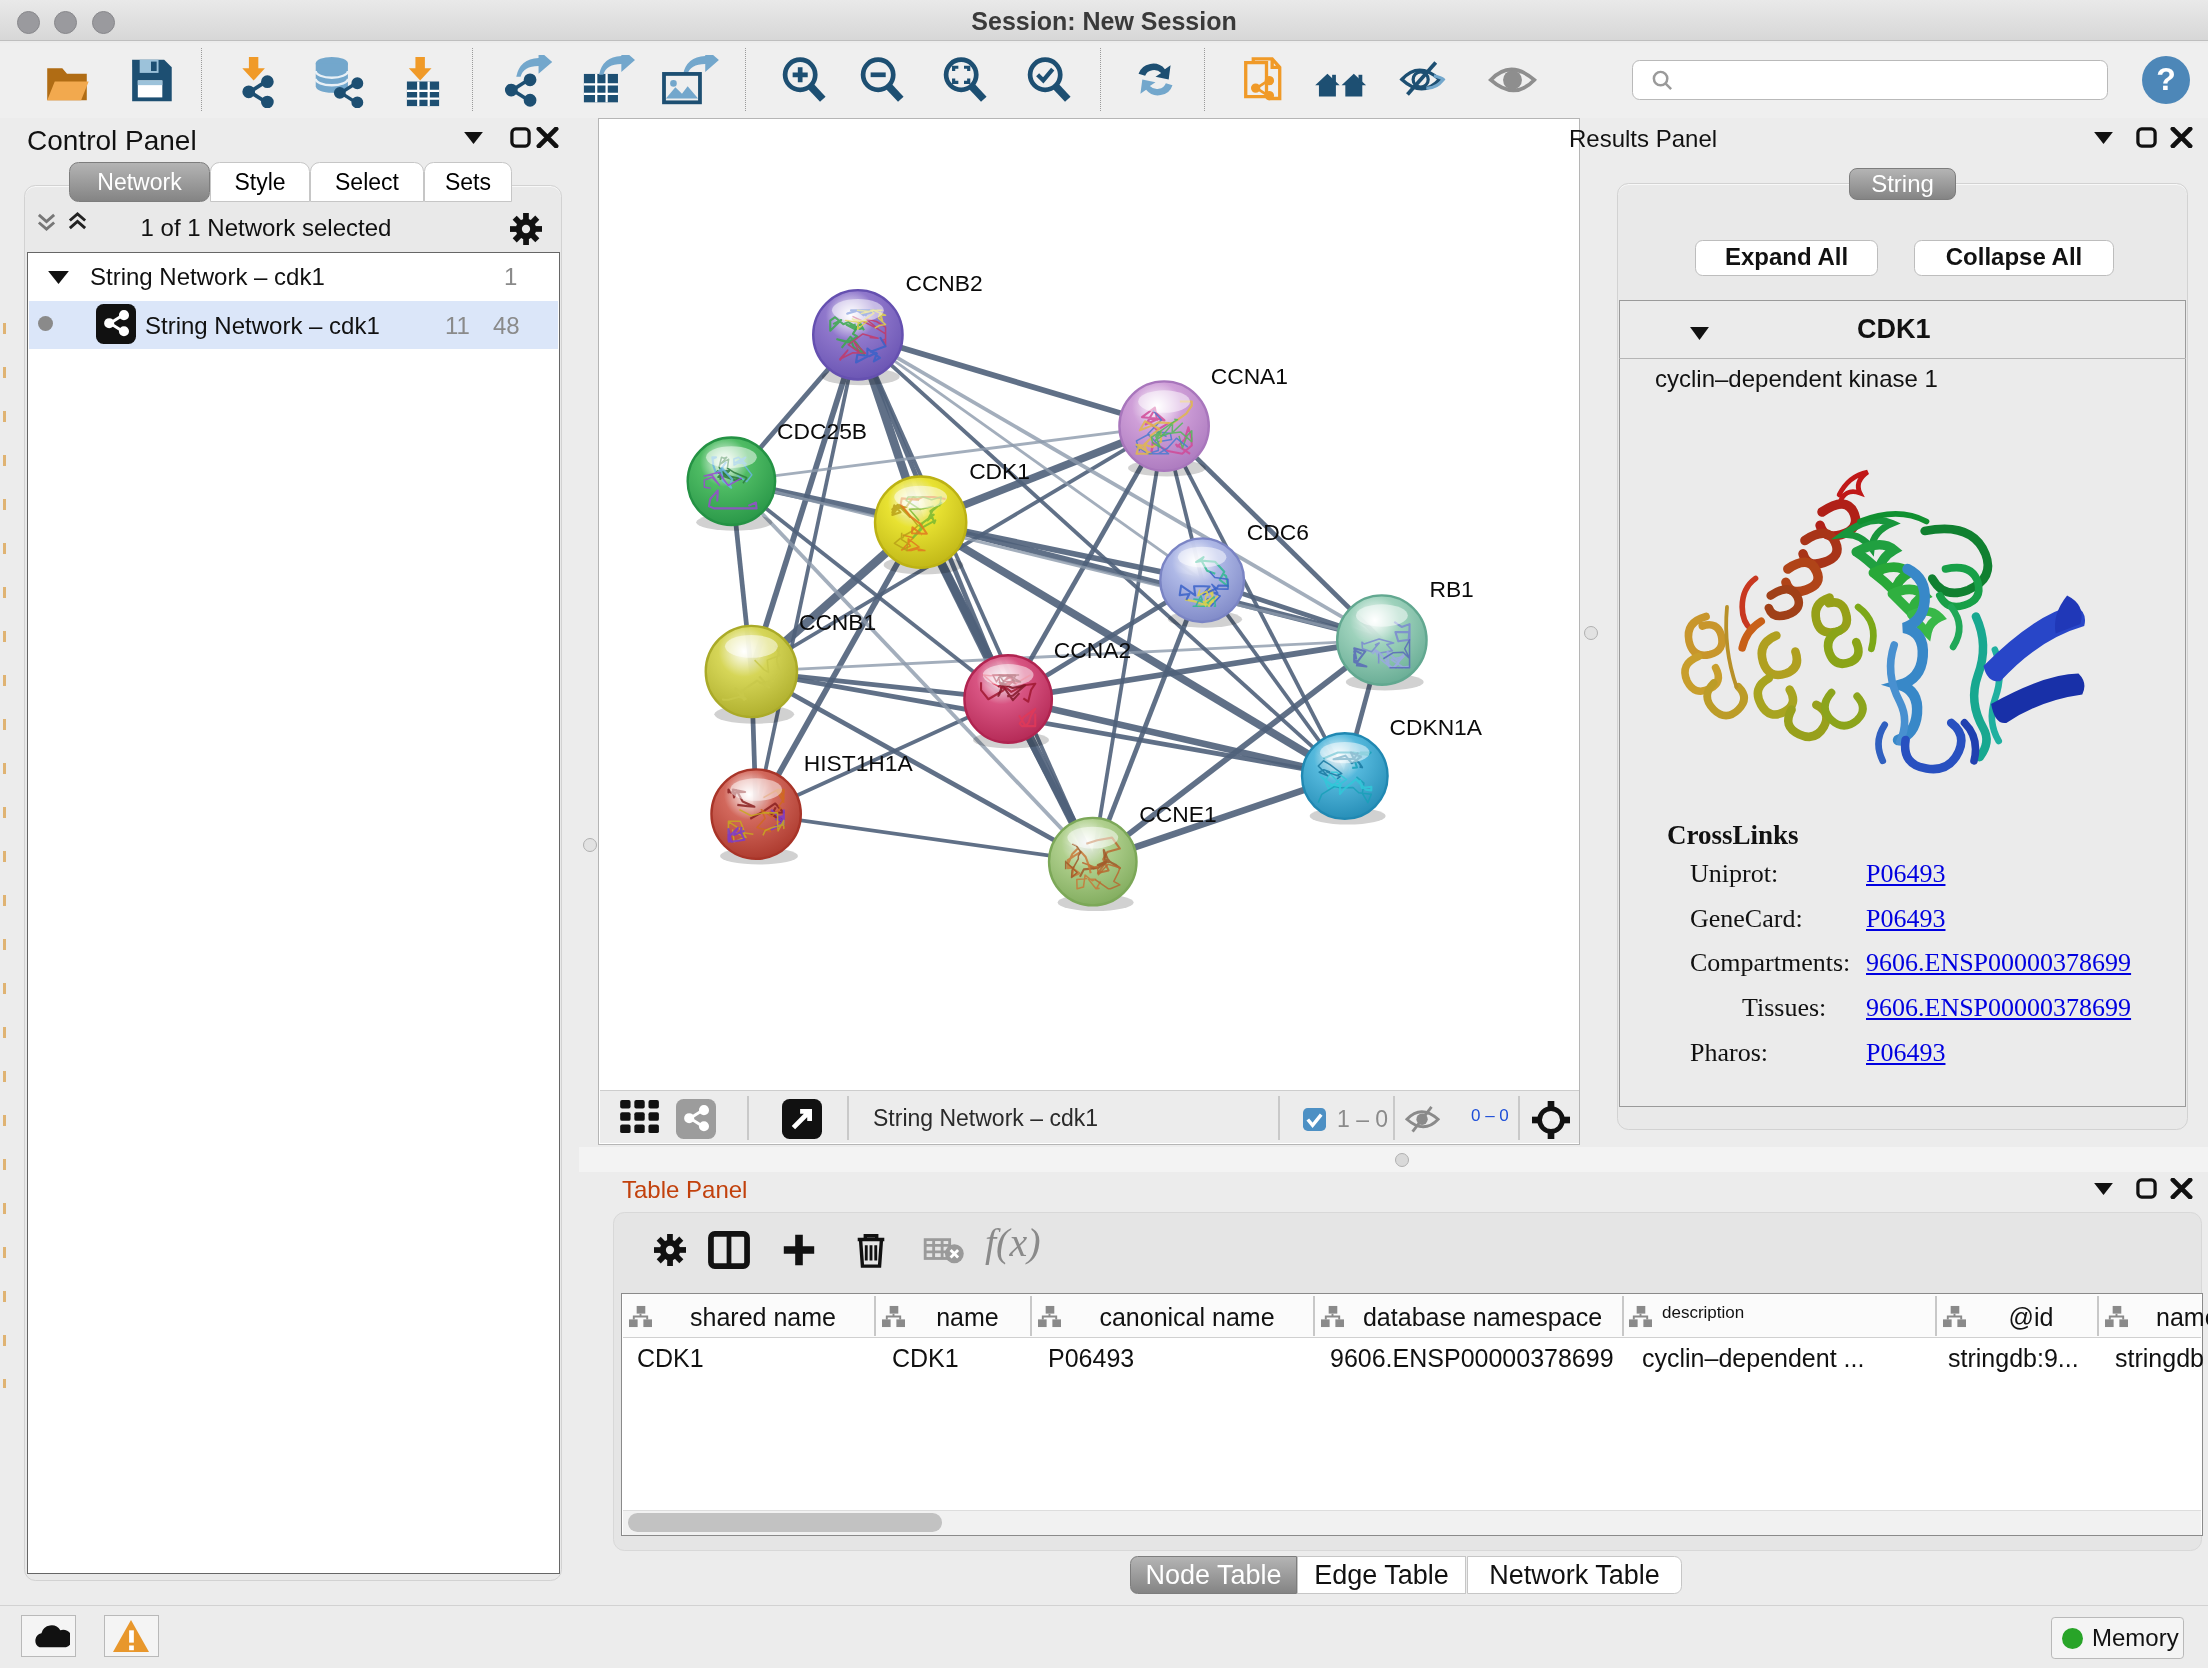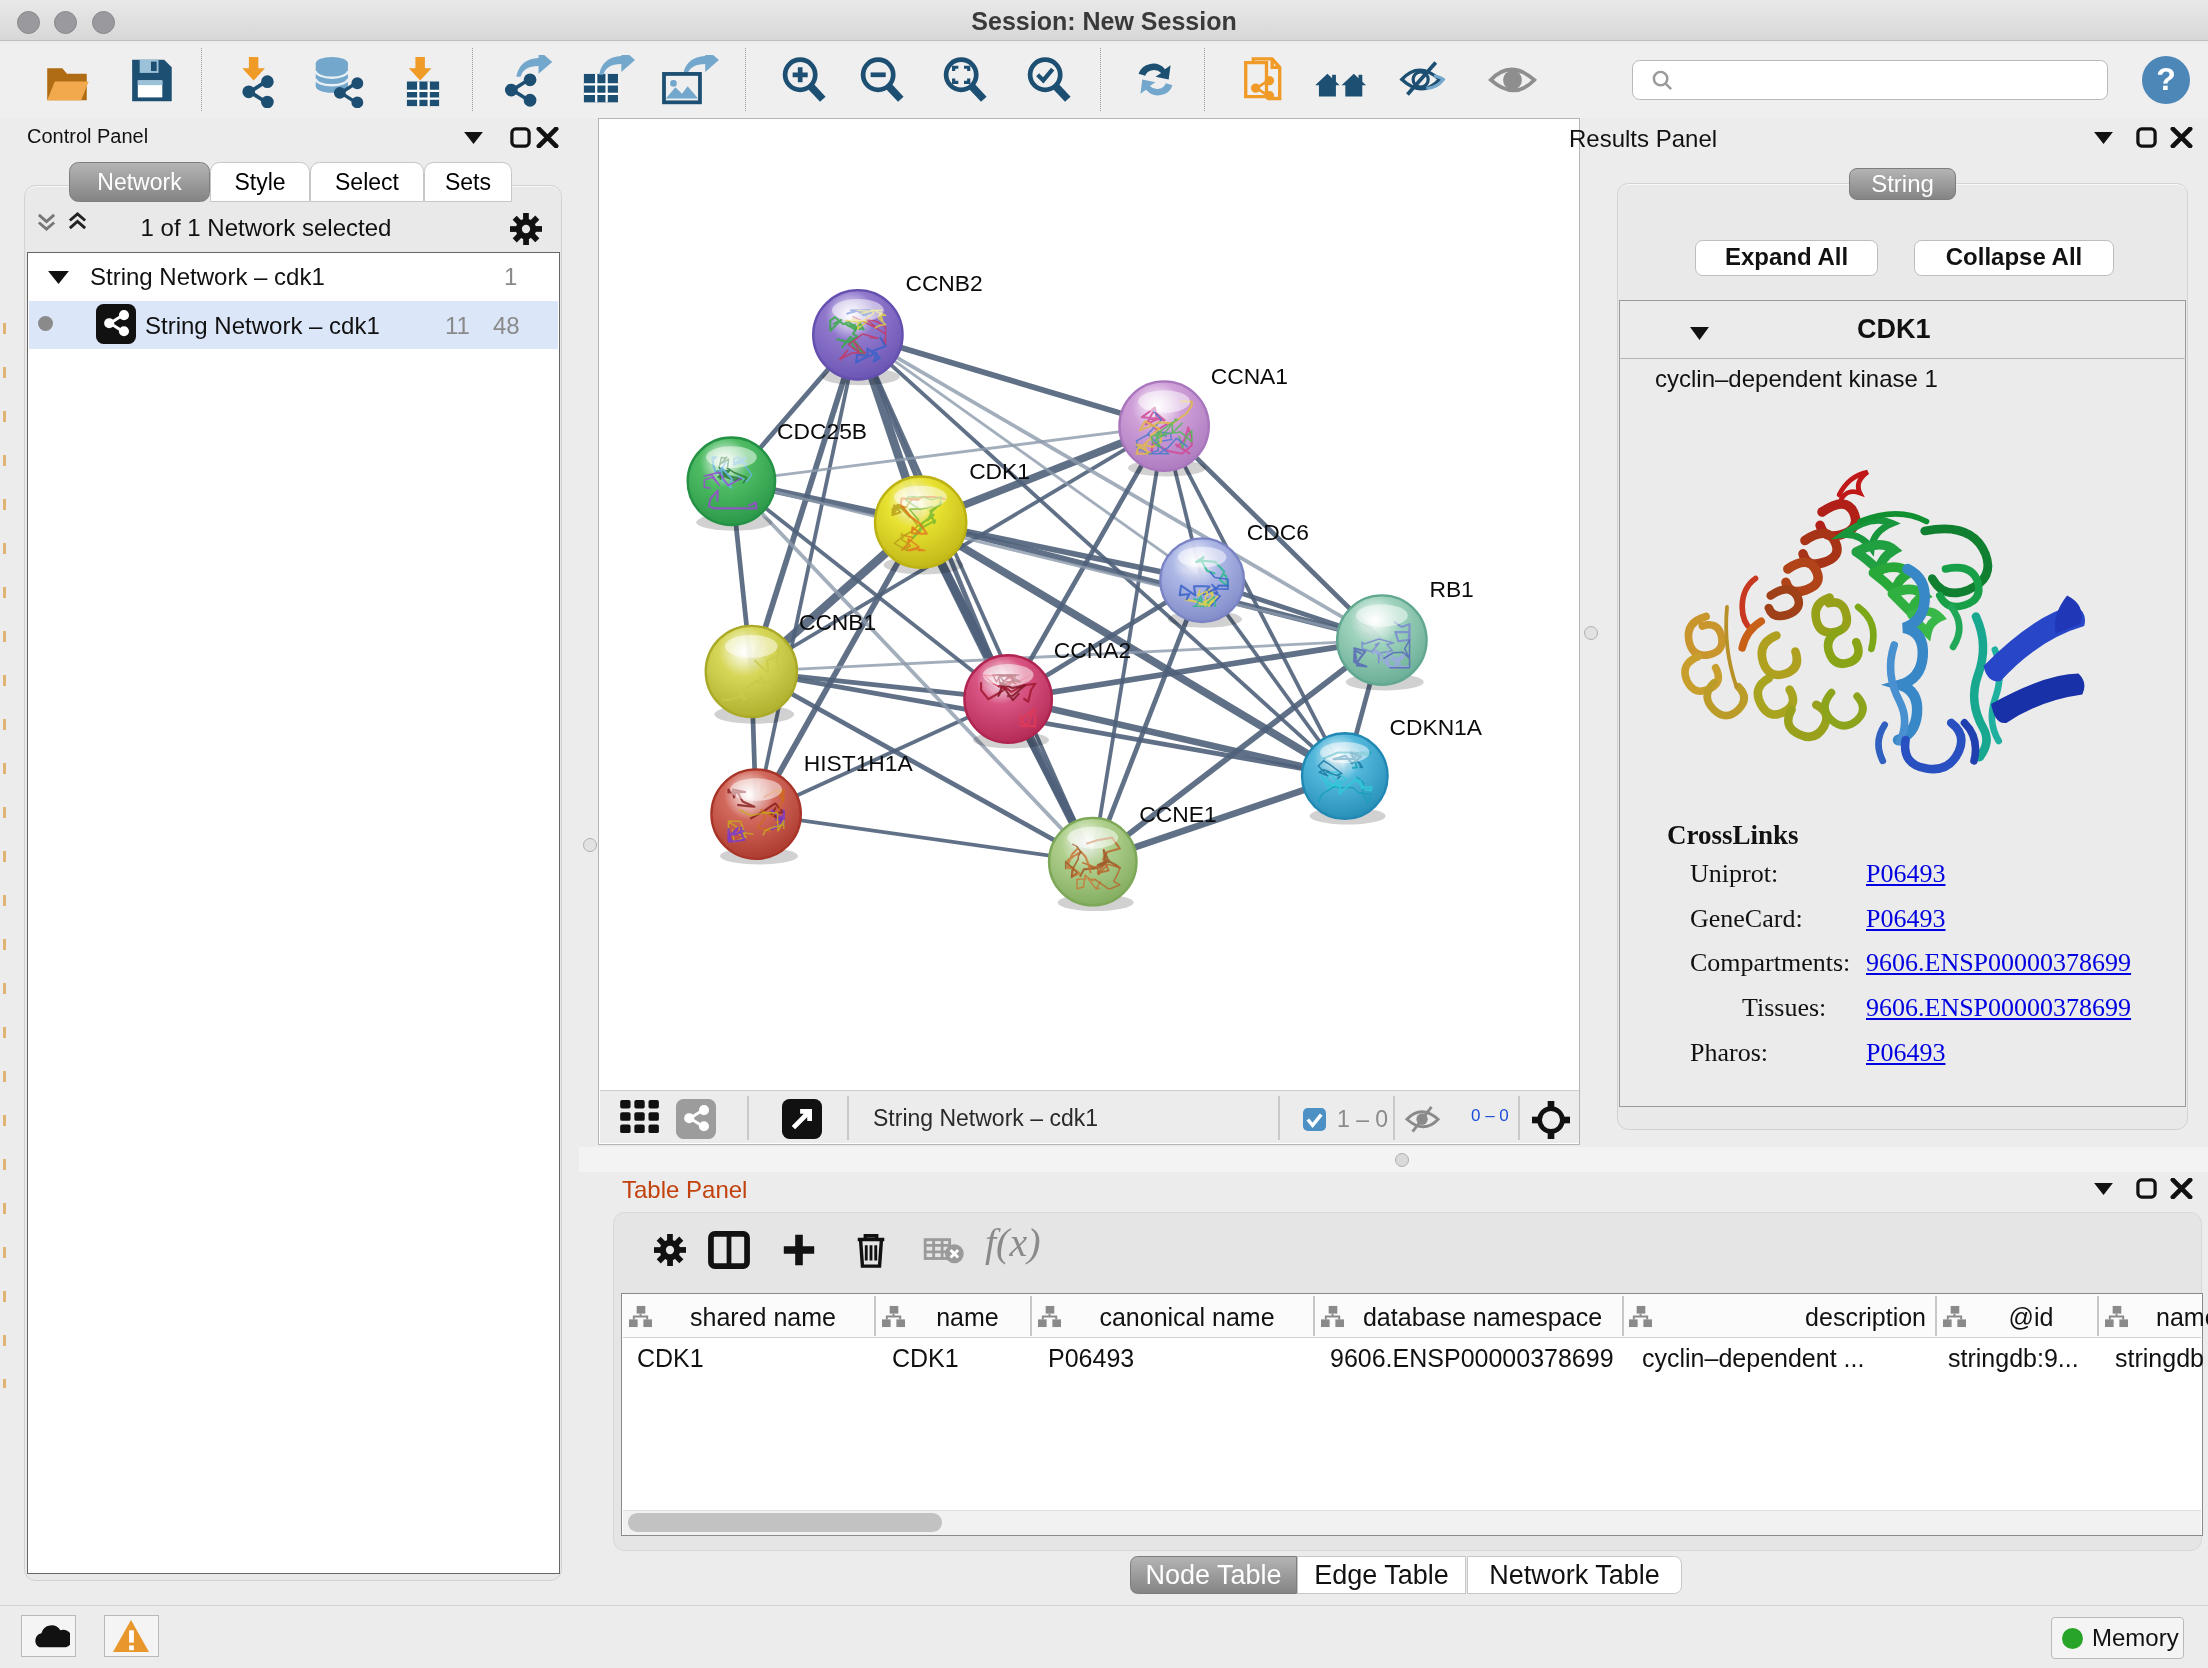--- a/index.html
+++ b/index.html
@@ -146,21 +146,21 @@
 <div class="vsep" style="left:1100px;top:48px;height:63px"></div>
 <div class="vsep" style="left:1204px;top:48px;height:63px"></div>
 <div style="position:absolute;left:1632px;top:60px;width:476px;height:40px;background:#fff;border:1.9px solid #b9b9b9;border-radius:7.6px;"></div>
 <div style="position:absolute;left:1651px;top:69px;width:23px;height:23px;"><svg width="23" height="23" viewBox="0 0 24 24" style="">
       <circle cx="10" cy="10" r="7" fill="none" stroke="#9a9a9a" stroke-width="2.6"></circle>
       <line x1="15" y1="15" x2="21" y2="21" stroke="#9a9a9a" stroke-width="2.6"></line>
     </svg></div>
 <div style="position:absolute;left:2142px;top:56px;width:48px;height:48px;border-radius:50%;background:#4d87b8;color:#fff;font-weight:bold;font-size:32px;text-align:center;line-height:46px;">?</div>
 <div style="position:absolute;left:0px;top:118px;width:2208px;height:1486px;background:#ececec;"></div>
 <div style="position:absolute;left:2.9px;top:323px;width:2.9px;height:1065px;background:repeating-linear-gradient(#dba04a 0 11.4px,transparent 11.4px 44px);opacity:.75;"></div>
-<div class="t" style="left:27px;top:125px;font-size:20px;color:#111">Control Panel</div>
+<div class="t" style="left:27px;top:125px;font-size:28px;color:#111">Control Panel</div>
 <div style="position:absolute;left:463px;top:130px;width:21px;height:15px;"><svg width="21" height="15" viewBox="0 0 22 16" style="">
       <path d="M1 2 h20 l-10 13 z" fill="#111"></path>
     </svg></div>
 <div style="position:absolute;left:510px;top:127px;width:21px;height:21px;"><svg width="21" height="21" viewBox="0 0 22 22" style="">
       <rect x="2" y="2" width="18" height="18" rx="4" fill="none" stroke="#111" stroke-width="3.4"></rect>
     </svg></div>
 <div style="position:absolute;left:536px;top:127px;width:23px;height:21px;"><svg width="23" height="21" viewBox="0 0 24 22" style="">
       <path d="M3 2 L21 20 M21 2 L3 20" stroke="#111" stroke-width="5" stroke-linecap="round"></path>
     </svg></div>
 <div style="position:absolute;left:24px;top:185px;width:538px;height:1396px;background:#e9e9e9;border:1.9px solid #d2d2d2;border-radius:11.4px;box-shadow:inset 0 1px 0 #f8f8f8;"></div>
@@ -648,21 +648,21 @@
     <div class="t" style="left:732px;top:8.6px;width:259px;text-align:center;font-size:25px;color:#111">database namespace</div>
     <div style="position:absolute;left:1001px;top:1.9px;width:1.9px;height:40px;background:#c8c8c8;"></div>
     <div style="position:absolute;left:1008px;top:10.5px;width:23px;height:23px;"><svg width="23" height="23" viewBox="0 0 24 24" style="">
         <g fill="#8a8a8a">
           <rect x="8" y="1" width="9" height="8"></rect>
           <rect x="0" y="15" width="9" height="8"></rect>
           <rect x="15" y="15" width="9" height="8"></rect>
         </g>
         <path d="M12 9 v3 M5 15 v-3 h14 v3" stroke="#8a8a8a" stroke-width="2" fill="none"></path>
       </svg></div>
-    <div class="t" style="left:1041px;top:8.6px;width:264px;text-align:right;font-size:25px;color:#111">description</div>
+    <div class="t" style="left:1041px;top:8.6px;width:264px;text-align:left;font-size:17px;color:#111">description</div>
     <div style="position:absolute;left:1314px;top:1.9px;width:1.9px;height:40px;background:#c8c8c8;"></div>
     <div style="position:absolute;left:1322px;top:10.5px;width:23px;height:23px;"><svg width="23" height="23" viewBox="0 0 24 24" style="">
         <g fill="#8a8a8a">
           <rect x="8" y="1" width="9" height="8"></rect>
           <rect x="0" y="15" width="9" height="8"></rect>
           <rect x="15" y="15" width="9" height="8"></rect>
         </g>
         <path d="M12 9 v3 M5 15 v-3 h14 v3" stroke="#8a8a8a" stroke-width="2" fill="none"></path>
       </svg></div>
     <div class="t" style="left:1354px;top:8.6px;width:112px;text-align:center;font-size:25px;color:#111">@id</div>

